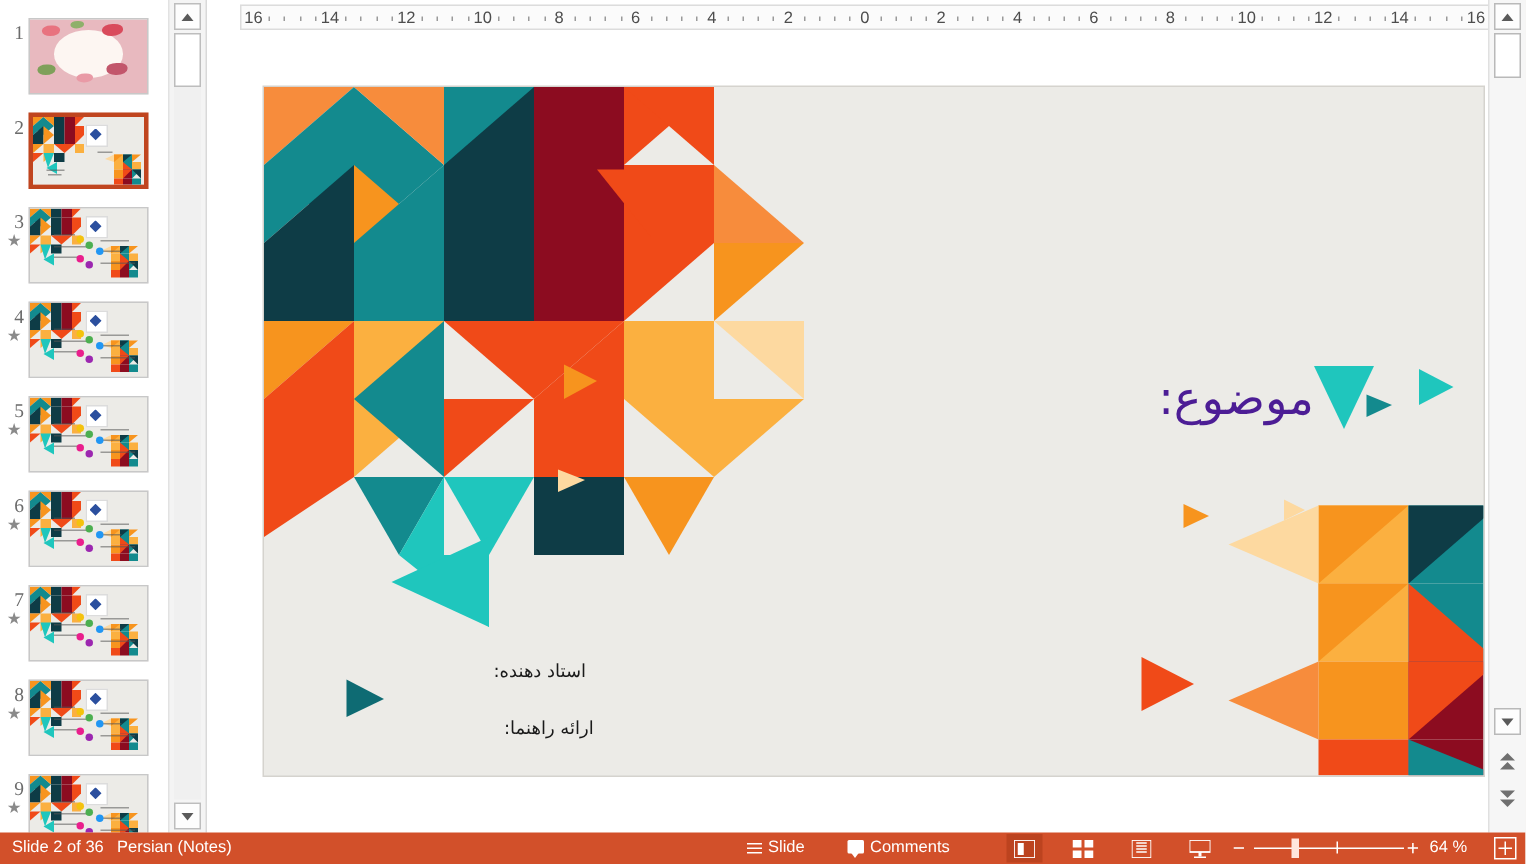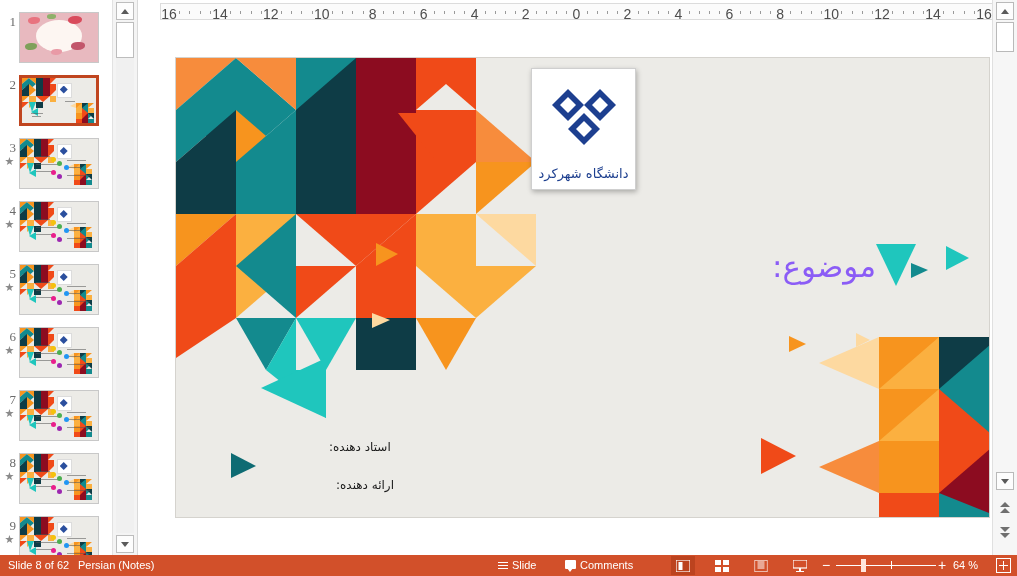--- a/index.html
+++ b/index.html
@@ -81,21 +81,21 @@
     background:#ffffff;border:1px solid #bdbdbd;box-sizing:border-box;
   }
 
   
   .hruler{
     position:absolute;left:160px;top:3px;width:833px;height:17px;
     background:#fbfbfb;border:1px solid #dcdcdc;box-sizing:border-box;
     overflow:hidden;
   }
   .hr-num{
-    position:absolute;top:2px;font-size:14px;color:#4d4d4d;
+    position:absolute;top:2px;font-size:11px;color:#4d4d4d;
     font-family:"Liberation Sans",sans-serif;transform:translateX(-50%);
   }
   .hr-tick{position:absolute;top:7px;width:1px;height:3px;background:#9a9a9a;}
   .vruler{
     position:absolute;left:141px;top:44px;width:16px;height:470px;
     background:#fbfbfb;border:1px solid #dcdcdc;box-sizing:border-box;
     overflow:hidden;
   }
   .vr-num{
     position:absolute;left:3px;font-size:9px;color:#4d4d4d;
@@ -125,21 +125,21 @@
     position:absolute;left:50%;top:16px;margin-left:-36px;width:72px;height:66px;
   }
   .logo-txt{
     position:absolute;left:0;right:0;bottom:8px;text-align:center;
     font-size:13px;color:#1d3f8f;direction:rtl;
     font-family:"DejaVu Sans",sans-serif;
   }
 
   .slide-title{
     position:absolute;right:113px;top:190px;
-    font-size:31px;color:#8b5cf6;direction:rtl;
+    font-size:31px;color:#4c1d95;direction:rtl;
     font-family:"DejaVu Sans",sans-serif;
   }
   .slide-sub1{
     position:absolute;left:153px;top:382px;
     font-size:12px;color:#1a1a1a;direction:rtl;
     font-family:"DejaVu Sans",sans-serif;
   }
   .slide-sub2{
     position:absolute;left:160px;top:420px;
     font-size:12px;color:#1a1a1a;direction:rtl;
@@ -963,34 +963,24 @@
         </g>
 
         <polygon points="735,205 752,212 735,220" fill="#138a8e"></polygon>
         <polygon points="770,188 793,200 770,212" fill="#1fc6bd"></polygon>
         <polygon points="613,278 630,286 613,294" fill="#f7941e"></polygon>
         <polygon points="680,275 694,282 680,289" fill="#fdd9a0"></polygon>
         <polygon points="585,380 620,398 585,416" fill="#f04a18"></polygon>
         <polygon points="700,186 740,186 720,228" fill="#1fc6bd"></polygon>
       </svg>
 
-      <div class="logo-box">
-        <svg class="logo-mark" viewBox="0 0 72 66">
-          <g fill="#1d3f8f">
-            <path d="M20 4 L36 20 L20 36 L4 20 Z M20 12 L12 20 L20 28 L28 20 Z"></path>
-            <path d="M52 4 L68 20 L52 36 L36 20 Z M52 12 L44 20 L52 28 L60 20 Z"></path>
-            <path d="M36 28 L52 44 L36 60 L20 44 Z M36 36 L28 44 L36 52 L44 44 Z"></path>
-          </g>
-        </svg>
-        <div class="logo-txt">دانشگاه شهرکرد</div>
-      </div>
 
       <div class="slide-title">موضوع:</div>
       <div class="slide-sub1">استاد دهنده:</div>
-      <div class="slide-sub2">ارائه دهنده:</div>
+      <div class="slide-sub2">ارائه راهنما:</div>
     </div>
   </div>
 
   <div class="rsb">
     <div class="rsb-btn" style="top:2px">
       <span class="arw arw-up"></span>
     </div>
     <div class="rsb-thumb"></div>
     <div class="rsb-btn" style="top:472px">
       <span class="arw arw-dn"></span>
@@ -1003,21 +993,21 @@
     </div>
     <div class="rsb-btn" style="top:524px;border:none;background:transparent">
       <span class="dbl dn" style="top:3px">
           <i></i>
           <i></i>
         </span>
     </div>
   </div>
 
   <div class="status">
-    <span class="st-item st-slidecount">Slide 8 of 62</span>
+    <span class="st-item st-slidecount">Slide 2 of 36</span>
     <span class="st-item st-lang">Persian (Notes)</span>
 
     <span class="st-item st-notes">
       <span class="notes-ico">
           <i></i>
           <i></i>
           <i></i>
         </span>
       <span>Slide</span>
     </span>

